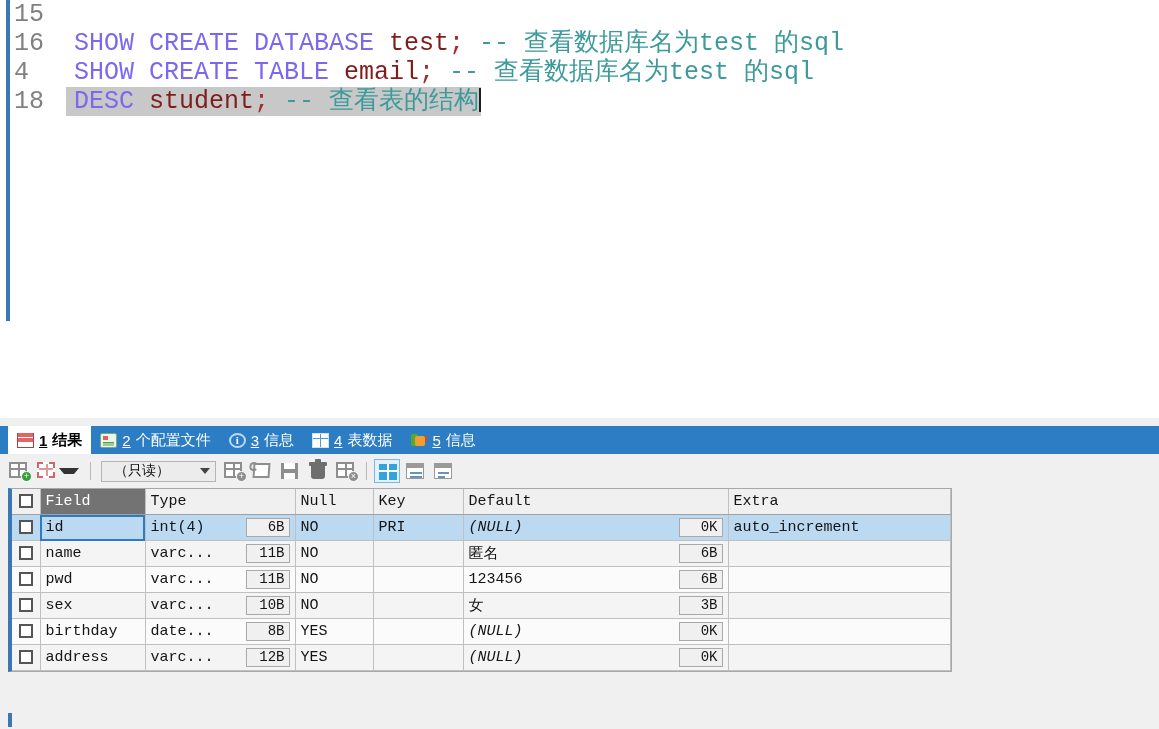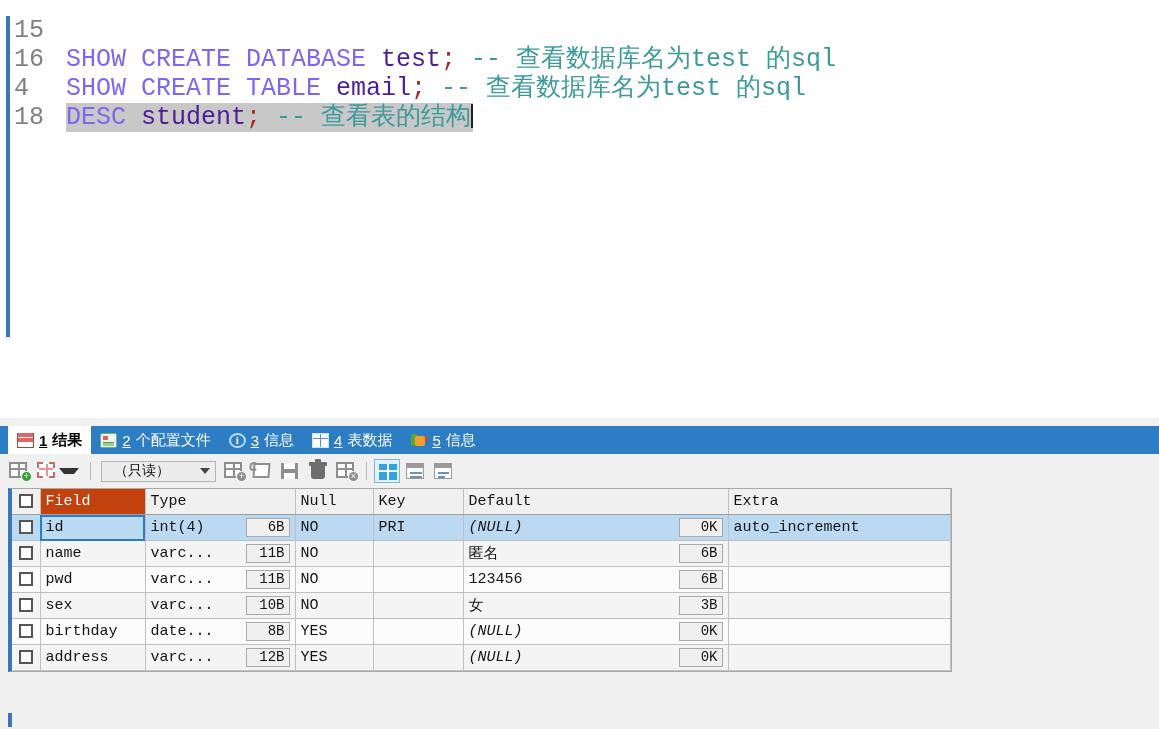--- a/index.html
+++ b/index.html
@@ -11,21 +11,21 @@
     width: 1159px;
     height: 729px;
     font-family: "Liberation Sans", sans-serif;
     overflow: hidden;
     position: relative;
   }
 
   
   .editor {
     position: absolute;
-    left: 0; top: 16px;
+    left: 0; top: 0;
     width: 1159px;
     height: 321px;
     background: #ffffff;
     overflow: hidden;
   }
   .editor-left-rule {
     position: absolute;
     left: 6px; top: 0;
     width: 4px;
     height: 418px;
@@ -52,22 +52,22 @@
     padding-left: 14px;
     box-sizing: border-box;
     color: #808080;
     font-family: "Liberation Mono", "DejaVu Sans Mono", monospace;
     font-size: 25px;
   }
   .code-content {
     flex: 1 1 auto;
     padding-left: 14px;
   }
-  .tok-kw   { color: #7b68ee; }
-  .tok-id   { color: #4c1d95; }
+  .tok-kw   { color: #7b68ee; margin-left: 8px; }
+  .tok-id   { color: #7f1d1d; }
   .tok-semi { color: #a52a2a; }
   .tok-cmt  { color: #3d9a9a; }
   .sel-line .code-content > span { background: #c8c8c8; }
   .caret {
     display: inline-block;
     width: 2px;
     height: 24px;
     background: #202020;
     vertical-align: -4px;
     margin-left: 0px;
@@ -436,21 +436,21 @@
     white-space: nowrap;
     overflow: hidden;
     vertical-align: middle;
     color: #141414;
   }
   table.dg thead th {
     background: #f0f0f0;
     border-bottom: 1px solid #a0a0a0;
   }
   table.dg thead th.hl {
-    background: #c2410c;
+    background: #737373;
     color: #ffffff;
   }
   .col-check { width: 28px; text-align: center !important; padding: 0 !important; }
   .chk {
     display: inline-block;
     width: 14px; height: 14px;
     border: 2px solid #555;
     background: #fff;
     box-sizing: border-box;
     vertical-align: middle;

